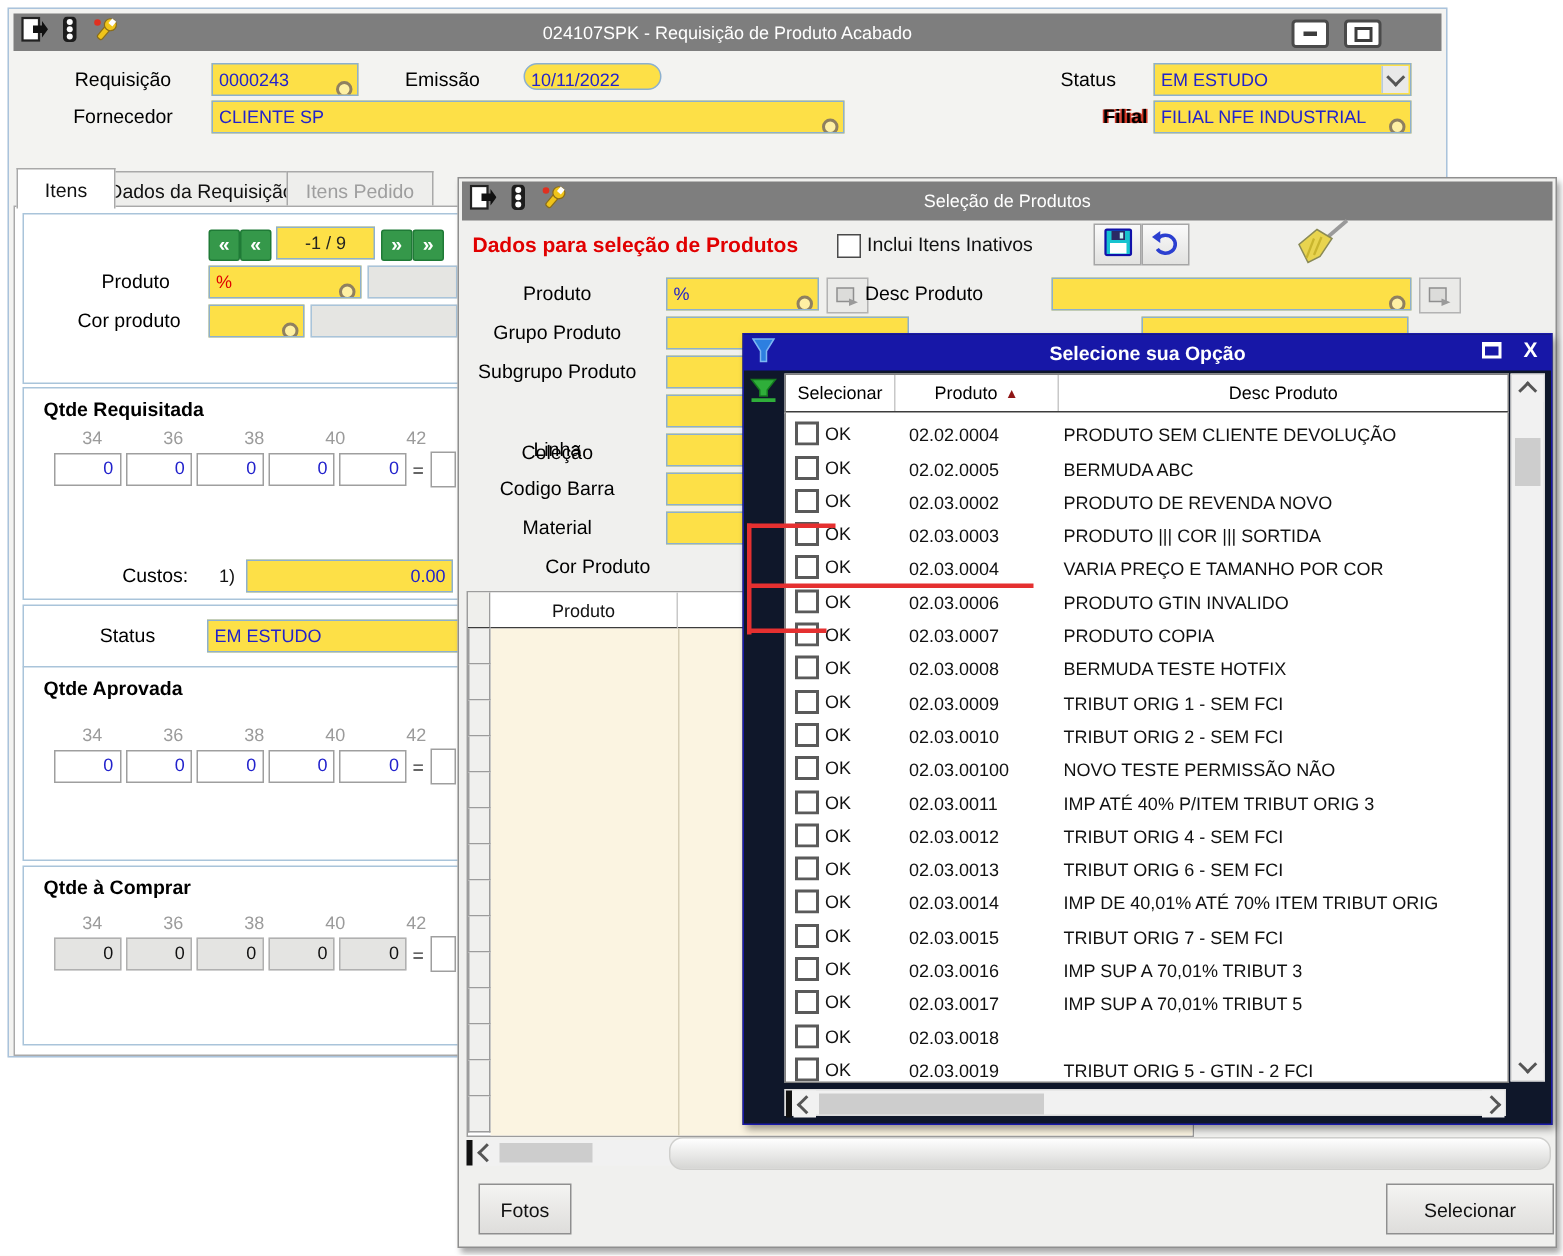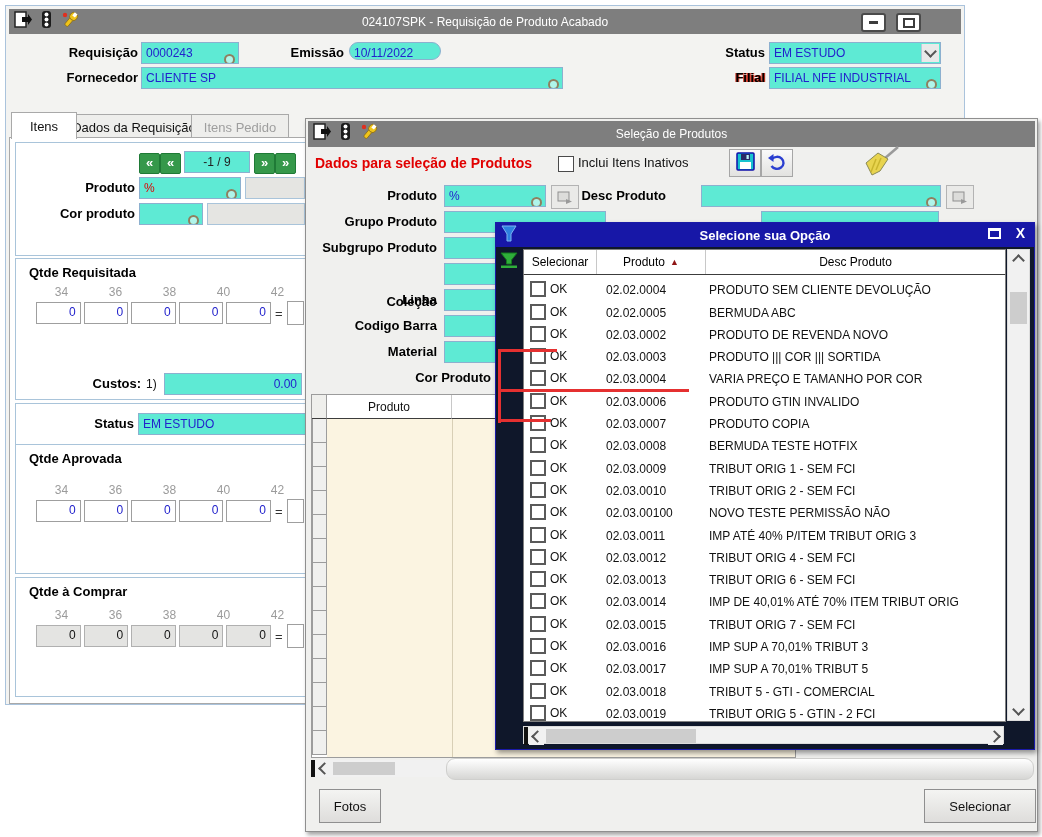--- a/index.html
+++ b/index.html
@@ -15,22 +15,22 @@
         box-shadow:2px 3px 5px rgba(0,0,0,.4);z-index:30;}
   .graybar{background:#7e7e7e;color:#fff;}
   .tb-title{position:absolute;left:0;right:0;top:0;bottom:0;display:flex;align-items:center;justify-content:center;
             font-size:12px;color:#fff;pointer-events:none;}
   .tbicons{position:absolute;left:5px;top:2px;display:flex;gap:8px;align-items:center;height:21px;}
   .winbtn{position:absolute;width:21px;height:15px;background:#fff;border:2px solid #4a4a4a;border-radius:3px;
           display:flex;align-items:center;justify-content:center;}
   .winbtn .minbar{width:9px;height:3px;background:#3c3c3c;}
   .winbtn .maxsq{width:8px;height:6px;border:2px solid #3c3c3c;}
   
-  .lbl{font-weight:bold;font-size:13px;color:#000;text-align:right;line-height:22px;white-space:nowrap;}
-  .fld{background:#5eead4;border:1px solid #8cb0cf;color:#2222cc;font-size:12px;line-height:18px;
+  .lbl{font-weight:normal;font-size:13px;color:#000;text-align:center;line-height:22px;white-space:nowrap;}
+  .fld{background:#fde047;border:1px solid #8cb0cf;color:#2222cc;font-size:12px;line-height:18px;
        padding:1px 4px;white-space:nowrap;overflow:hidden;}
   .fld.redv{color:#e00000;}
   .fld.blackv{color:#222;}
   .fldgray{background:#e5e5e2;border:1px solid #a9c4da;}
   .mag{position:absolute;width:7px;height:7px;border:2px solid #8f8060;border-radius:50%;background:rgba(255,255,255,.5);}
   .mag::after{content:'';position:absolute;width:6px;height:2px;background:#8f8060;transform:rotate(45deg);left:-5px;top:9px;}
   .combo-btn{position:absolute;right:1px;top:1px;bottom:1px;width:17px;background:#e9e9e9;border-left:1px solid #b5cade;
              display:flex;align-items:center;justify-content:center;}
   .chev{display:inline-block;width:7px;height:7px;border-left:2px solid #555;border-bottom:2px solid #555;}
   .chev.down{transform:rotate(-45deg);margin-top:-3px;}
@@ -551,21 +551,20 @@
           </div>
           <div class="dc2">02.03.0017</div>
           <div class="dc3">IMP SUP A 70,01% TRIBUT 5</div>
         </div>
         <div class="drow">
           <div class="dc1">
             <span class="cb"></span>
             <span>OK</span>
           </div>
           <div class="dc2">02.03.0018</div>
-          <div class="dc3">TRIBUT 5 - GTI - COMERCIAL</div>
         </div>
         <div class="drow">
           <div class="dc1">
             <span class="cb"></span>
             <span>OK</span>
           </div>
           <div class="dc2">02.03.0019</div>
           <div class="dc3">TRIBUT ORIG 5 - GTIN - 2 FCI</div>
         </div>
       </div>

